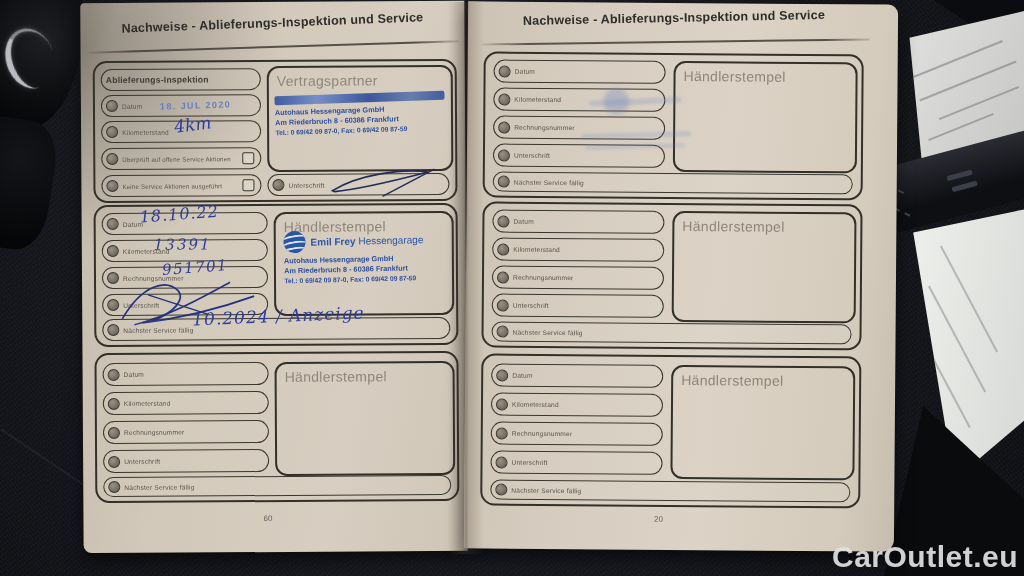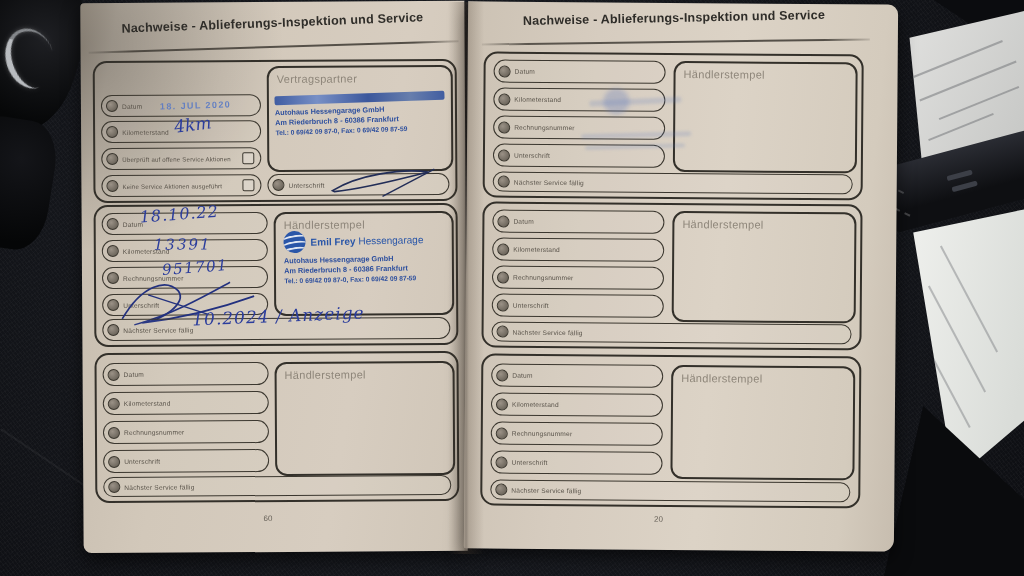--- a/index.html
+++ b/index.html
@@ -31,21 +31,21 @@
   .pill{position:absolute;border:1.5px solid #3b372f;border-radius:12px;display:flex;align-items:center;
         gap:4px;padding:0 6px 0 4px;box-sizing:border-box;background:rgba(255,255,255,.04);}
   .pdot{width:12px;height:12px;border-radius:50%;border:1.5px solid #3b372f;flex:0 0 auto;
         background:radial-gradient(circle at 35% 35%, #9a9186, #5e584e);box-sizing:border-box;}
   .plab{font-size:6.6px;color:#59534a;letter-spacing:.2px;white-space:nowrap;}
   .plab-sm{font-size:6.1px;}
   .ptitle{font-size:8.6px;color:#403c36;font-weight:bold;letter-spacing:.2px;}
   .cbx{width:10px;height:10px;border:1.4px solid #3b372f;border-radius:2px;margin-left:auto;flex:0 0 auto;
        background:rgba(255,255,255,.18);}
   .stempel{position:absolute;border:2px solid #33302a;border-radius:12px;}
-  .stlab{position:absolute;left:8px;top:5px;font-size:11px;color:#8e867a;letter-spacing:.3px;}
+  .stlab{position:absolute;left:8px;top:5px;font-size:14px;color:#8e867a;letter-spacing:.3px;}
   .pagenum{position:absolute;font-size:8px;color:#6a645b;}
   
   .hand{position:absolute;font-family:"DejaVu Serif", serif;font-style:italic;color:#2b3d9d;white-space:nowrap;}
   .datestamp{position:absolute;font-weight:bold;font-size:9px;color:#5c7bc4;letter-spacing:1.4px;
              transform:rotate(-1.5deg);opacity:.92;white-space:nowrap;}
   .stampblock{position:absolute;transform:rotate(-1.5deg);color:#2d4f9e;}
   .stampbar{height:9px;border-radius:2px;margin-bottom:3px;opacity:.92;
     background:linear-gradient(90deg,#33539f 0%,#6f8ac6 25%,#2e4d99 55%,#5d77ab 80%,#35549e 100%);}
   .stampln{font-size:7.3px;font-weight:bold;line-height:1.35;white-space:nowrap;color:#2d4f9e;}
   .brandrow{display:flex;align-items:center;gap:5px;margin-bottom:3px;}
@@ -120,20 +120,23 @@
   <div class="stitch" style="left:872px;top:206px;width:40px;"></div>
   <div class="seam" style="left:-12px;top:470px;width:150px;height:2px;transform:rotate(34deg);"></div>
 
   <div class="book">
 
     <div class="page page-left">
       <div class="phead" style="left:12px;top:14px;width:360px;transform:rotate(-1.8deg);">Nachweise - Ablieferungs-Inspektion und Service</div>
       <div class="prule" style="left:8px;top:44px;width:370px;transform:rotate(-1.4deg);"></div>
 
       <div class="sbox" style="left:12px;top:58px;width:360px;height:138px;">
+        <div class="pill" style="left:6px;top:6px;width:160px;height:22px;">
+          <span class="ptitle">Ablieferungs-Inspektion</span>
+        </div>
         <div class="pill" style="left:6px;top:32px;width:160px;height:22px;">
           <span class="pdot"></span>
           <span class="plab">Datum</span>
           <span class="datestamp" style="left:58px;top:5px;">18. JUL 2020</span>
         </div>
         <div class="pill" style="left:6px;top:58px;width:160px;height:22px;">
           <span class="pdot"></span>
           <span class="plab">Kilometerstand</span>
           <span class="hand" style="left:72px;top:-7px;font-size:17px;transform:rotate(-7deg);">4km</span>
         </div>
@@ -332,13 +335,14 @@
           <span class="plab">Nächster Service fällig</span>
         </div>
       </div>
 
       <div class="pagenum" style="left:190px;top:512px;">20</div>
     </div>
 
     <div class="spine"></div>
   </div>
 
+  <div class="watermark">CarOutlet.eu</div>
 </div>
 
 </body></html>

